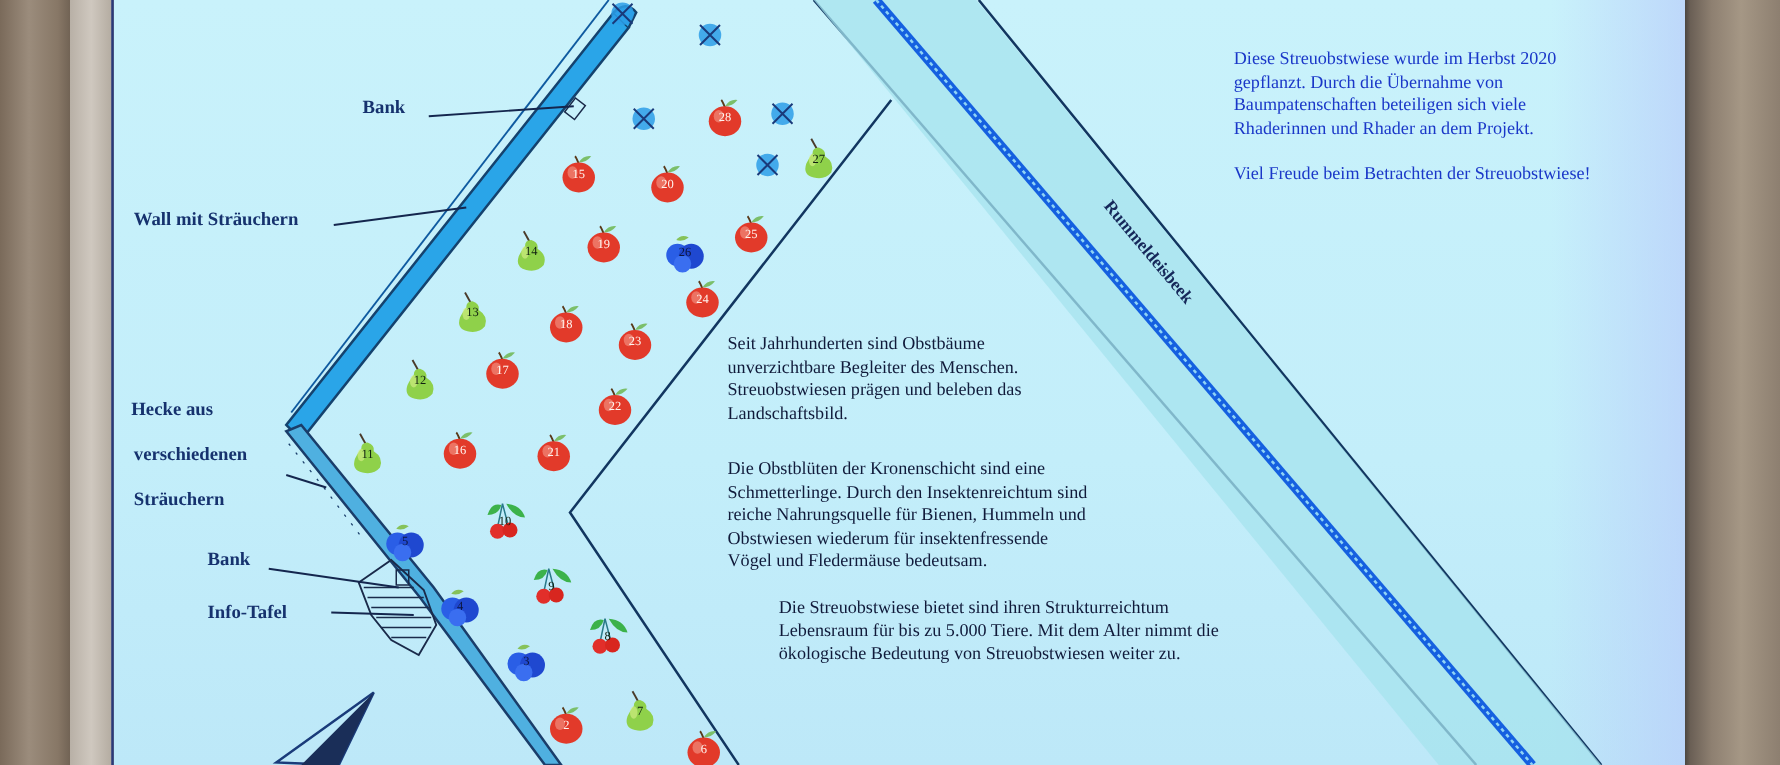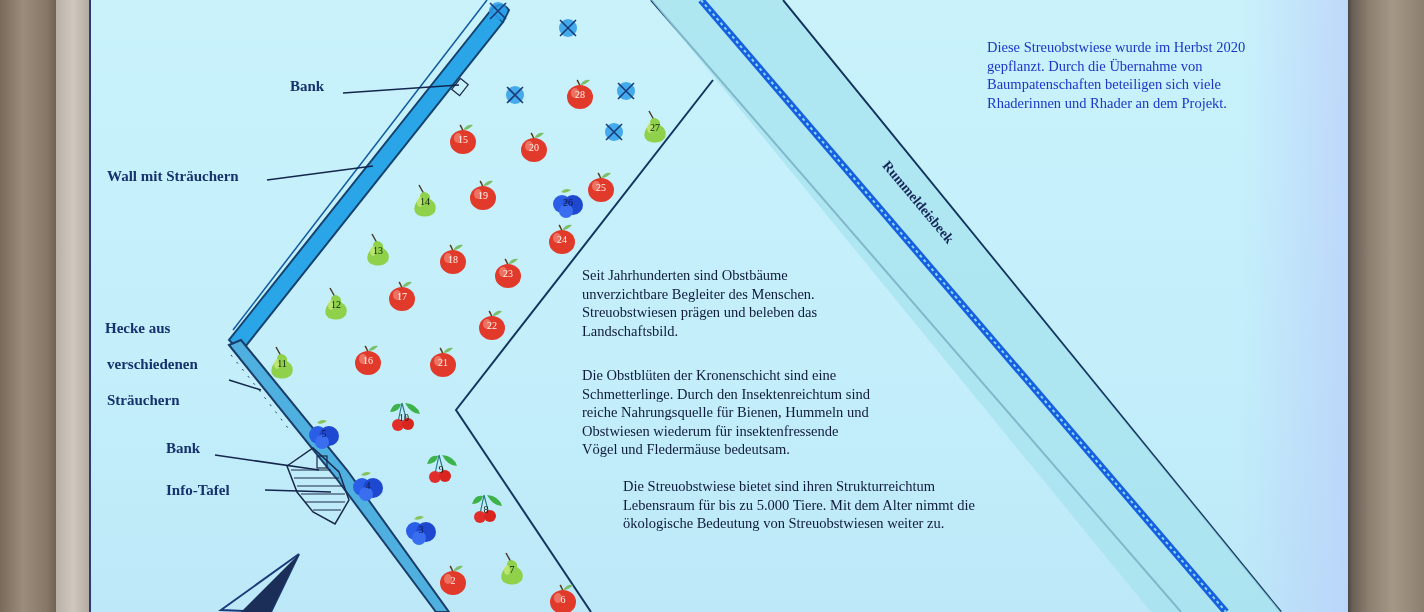--- a/index.html
+++ b/index.html
@@ -87,20 +87,21 @@
   <div class="label" style="left:16px;top:392px;">Sträuchern</div>
   <div class="label" style="left:75px;top:440px;">Bank</div>
   <div class="label" style="left:75px;top:482px;">Info-Tafel</div>
   <div class="stream-label" style="left:800px;top:158px;">Rummeldeisbeek</div>
 
   <div class="blue-block" style="left:896px;top:38px;">
     <p>Diese Streuobstwiese wurde im Herbst 2020</p>
     <p>gepflanzt. Durch die Übernahme von</p>
     <p>Baumpatenschaften beteiligen sich viele</p>
     <p>Rhaderinnen und Rhader an dem Projekt.</p>
+    <p style="margin-top:18px;">Viel Freude beim Betrachten der Streuobstwiese!</p>
   </div>
 
   <div class="text-block" style="left:491px;top:266px;">
     <p>Seit Jahrhunderten sind Obstbäume</p>
     <p>unverzichtbare Begleiter des Menschen.</p>
     <p>Streuobstwiesen prägen und beleben das</p>
     <p>Landschaftsbild.</p>
   </div>
   <div class="text-block" style="left:491px;top:366px;">
     <p>Die Obstblüten der Kronenschicht sind eine</p>
@@ -192,21 +193,21 @@
       <div class="tree cherry" style="left: 296px; top: 400px;">
         <svg class="fruit" viewBox="0 0 34 34">
           <path d="M3 12 Q6 2 14 4 Q12 12 3 12Z" fill="#3cb24a"></path>
           <path d="M18 3 Q30 4 33 14 Q24 14 18 3Z" fill="#3cb24a"></path>
           <path d="M15 3 L11 22 M15 3 L20 22" stroke="#2a7a8a" stroke-width="1.2"></path>
           <circle cx="11" cy="25" r="6" fill="#e22e2a"></circle>
           <circle cx="21" cy="24" r="6" fill="#d8261f"></circle>
         </svg>
         <span class="num">10</span>
       </div>
-      <div class="tree pear" style="left: 174px; top: 346px;">
+      <div class="tree pear" style="left: 186px; top: 346px;">
         <svg class="fruit" viewBox="0 0 34 34">
           <path d="M16 10 L11 1" stroke="#4a3a2a" stroke-width="1.5"></path>
           <path d="M17 8 Q23 10 22 15 Q30 20 27 28 Q22 34 13 32 Q4 30 7 21 Q10 15 12 13 Q12 8 17 8Z" fill="#8fd14a"></path>
           <ellipse cx="12" cy="18" rx="3" ry="5" fill="#d8f08a" opacity="0.6"></ellipse>
         </svg>
         <span class="num">11</span>
       </div>
       <div class="tree pear" style="left: 228px; top: 287px;">
         <svg class="fruit" viewBox="0 0 34 34">
           <path d="M16 10 L11 1" stroke="#4a3a2a" stroke-width="1.5"></path>
@@ -323,21 +324,21 @@
       </div>
       <div class="tree apple" style="left: 493px; top: 170px;">
         <svg class="fruit" viewBox="0 0 34 34">
           <path d="M17 9 Q15 4 14 3" stroke="#5a3a1a" stroke-width="1.5" fill="none"></path>
           <path d="M17 8 Q21 2 27 3 Q23 8 17 8Z" fill="#7bbf6a"></path>
           <ellipse cx="17" cy="20" rx="13" ry="12" fill="#e23a2a"></ellipse>
           <ellipse cx="12" cy="16" rx="4" ry="5" fill="#f49a8a" opacity="0.6"></ellipse>
         </svg>
         <span class="num">25</span>
       </div>
-      <div class="tree plum" style="left: 460px; top: 185px;">
+      <div class="tree plum" style="left: 440px; top: 185px;">
         <svg class="fruit" viewBox="0 0 34 34">
           <path d="M10 7 Q14 2 20 5 Q15 9 10 7Z" fill="#86c25a"></path>
           <circle cx="11" cy="19" r="9" fill="#2a5ee6"></circle>
           <circle cx="22" cy="20" r="10" fill="#1f48d0"></circle>
           <circle cx="15" cy="26" r="7" fill="#3a6ef0"></circle>
         </svg>
         <span class="num">26</span>
       </div>
       <div class="tree pear" style="left: 547px; top: 110px;">
         <svg class="fruit" viewBox="0 0 34 34">

